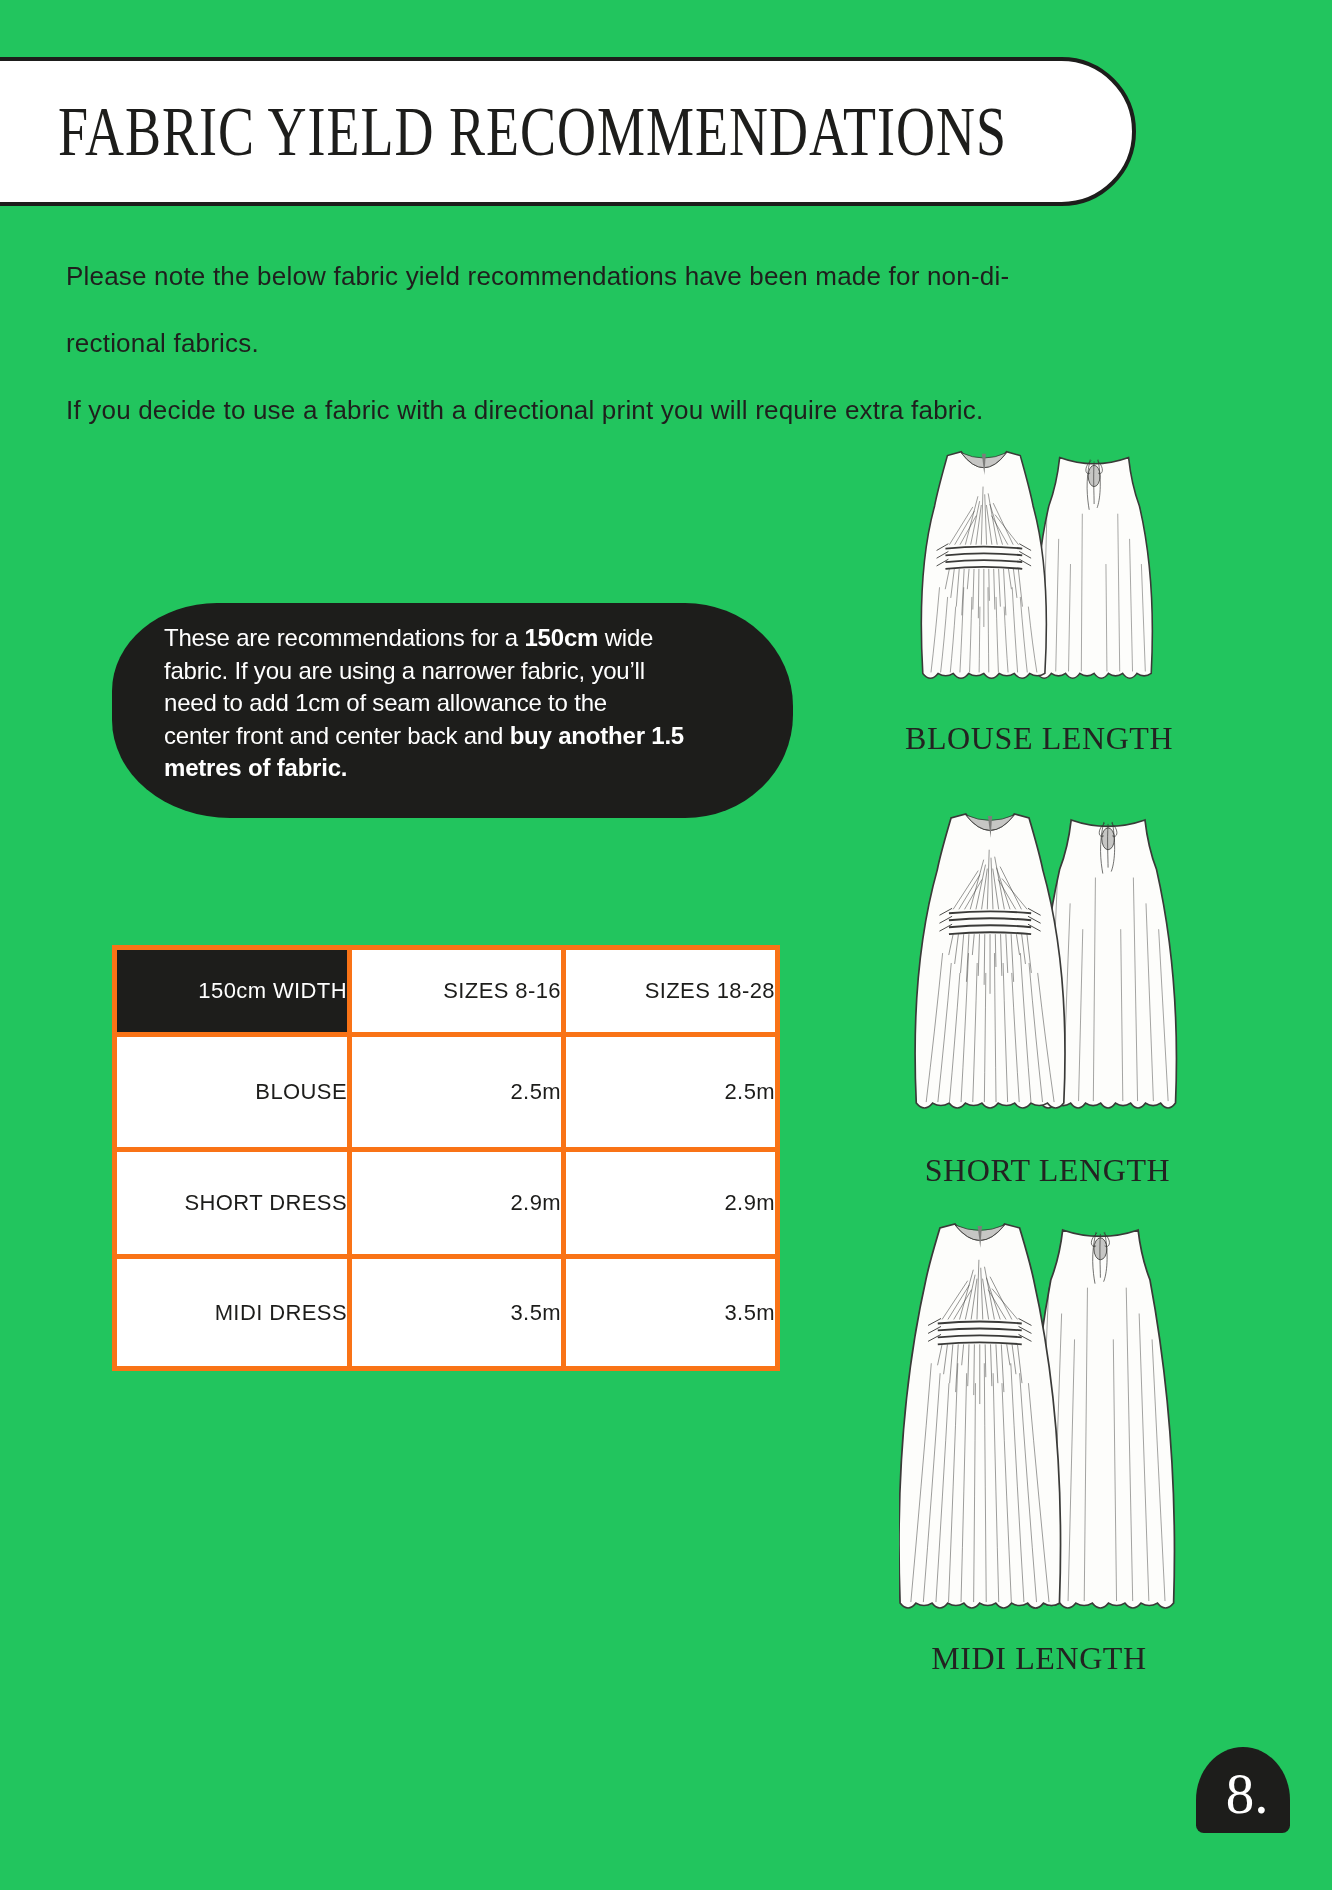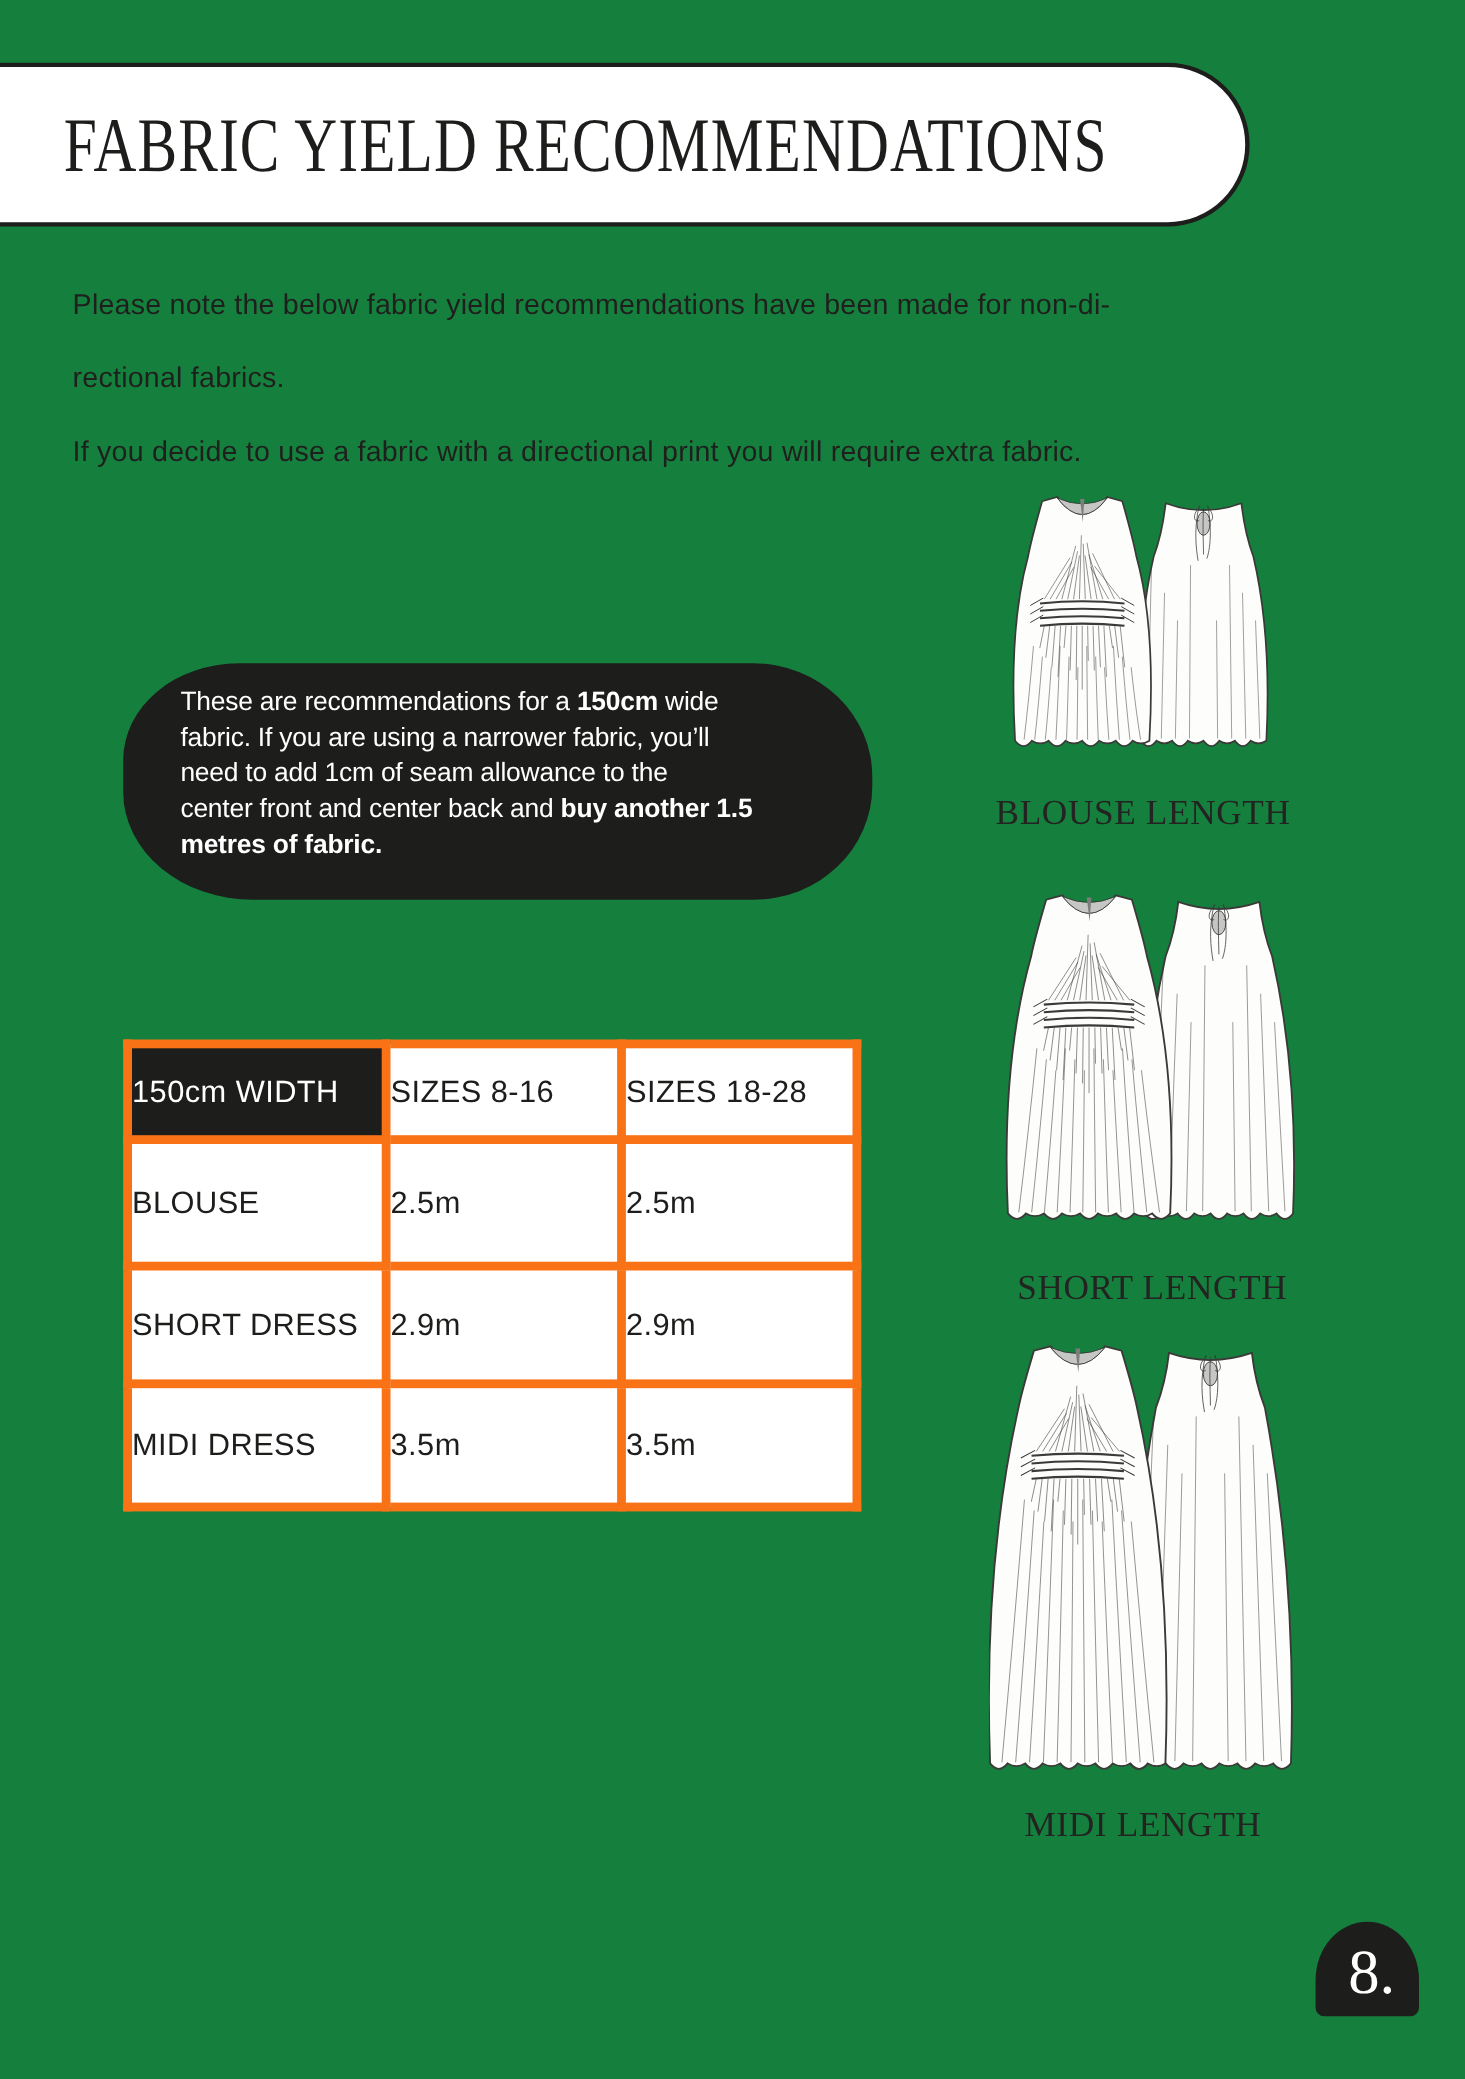--- a/index.html
+++ b/index.html
@@ -1,17 +1,17 @@
 <!DOCTYPE html>
 <html><head>
 <meta charset="utf-8">
 <style>
   html,body{margin:0;padding:0;background:#e8e8e8;}
   .page{
-    position:relative; width:1332px; height:1890px; background:#15803d;
+    position:relative; width:1332px; height:1890px; background:#22c55e;
     margin:0 auto; overflow:hidden;
     font-family:"Liberation Sans", sans-serif; color:#1d1d1b;
   }
   
   .title-box{
     position:absolute; left:-70px; top:57px; width:1206px; height:149px;
     border:4px solid #1d1d1b; border-radius:0 76px 76px 0;
     box-sizing:border-box; display:flex; align-items:center;
     background:#ffffff;
   }
@@ -38,22 +38,22 @@
     color:#ffffff; font-size:24px; line-height:32.5px; letter-spacing:-0.2px;
     white-space:nowrap;
   }
   .note-text .b{font-weight:bold;}
   
   .yield-table{
     position:absolute; left:112px; top:945px;
     border-collapse:collapse; table-layout:fixed;
   }
   .yield-table td{
-    border:8px solid #f97316; text-align:left; vertical-align:middle;
-    font-size:28px; letter-spacing:0.4px; padding:0; background:#ffffff;
+    border:5px solid #f97316; text-align:right; vertical-align:middle;
+    font-size:22px; letter-spacing:0.4px; padding:0; background:#ffffff;
   }
   .yield-table td.dark{
     background:#1d1d1b; color:#ffffff;
   }
   
   .illo{position:absolute; text-align:center;}
   .illo svg{display:block; margin:0 auto;}
   .illo-label{
     font-size:32px; letter-spacing:0.6px; color:#232321; white-space:nowrap;font-family:Liberation Serif, serif;
   }

